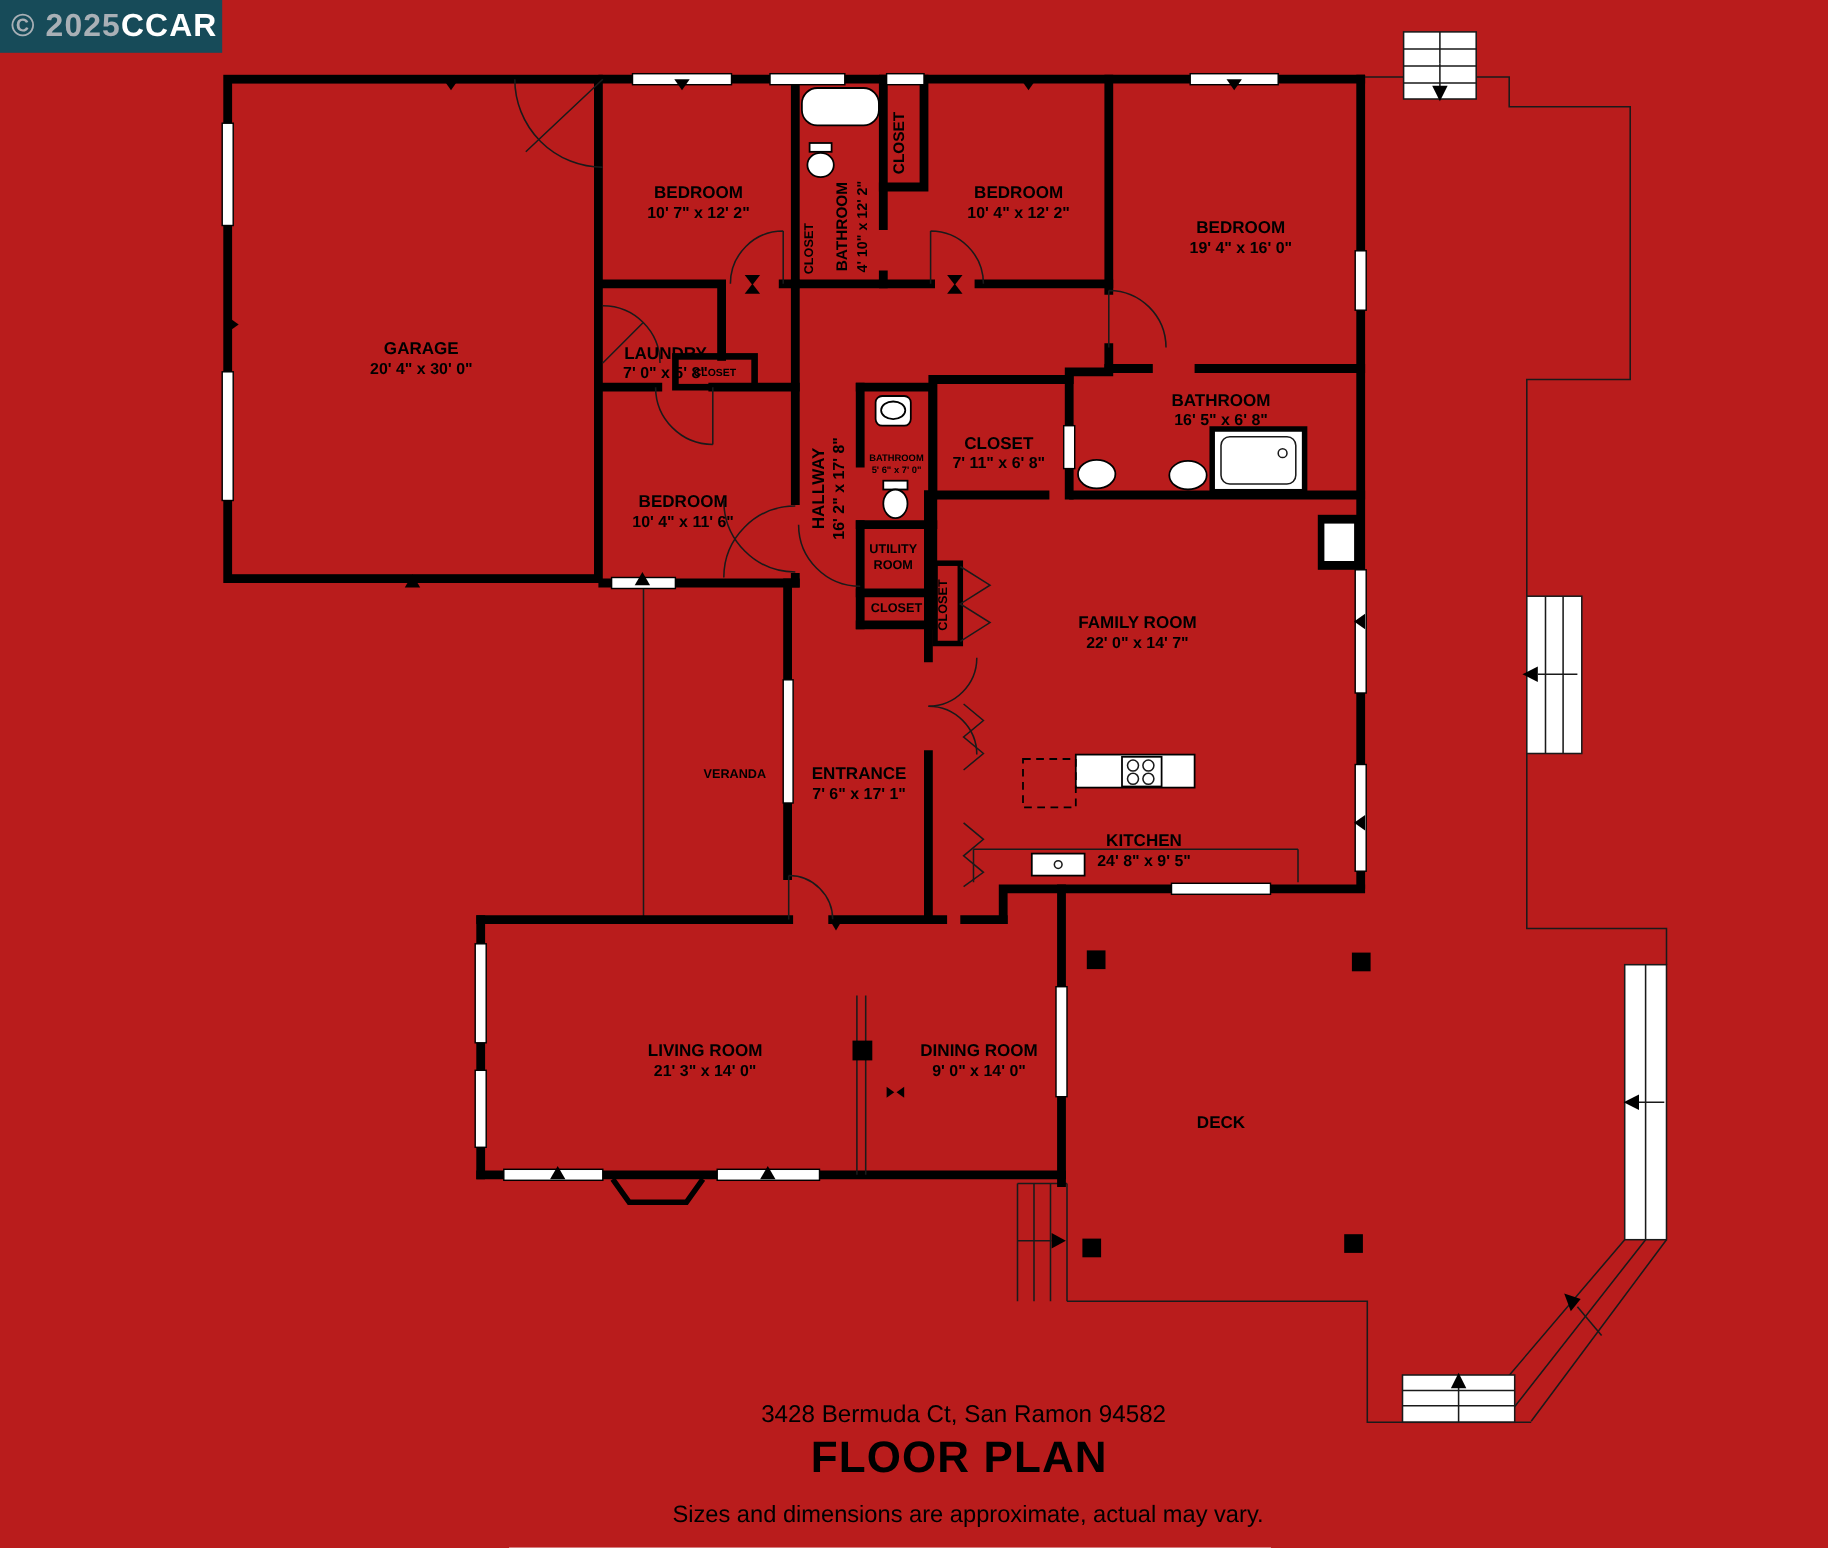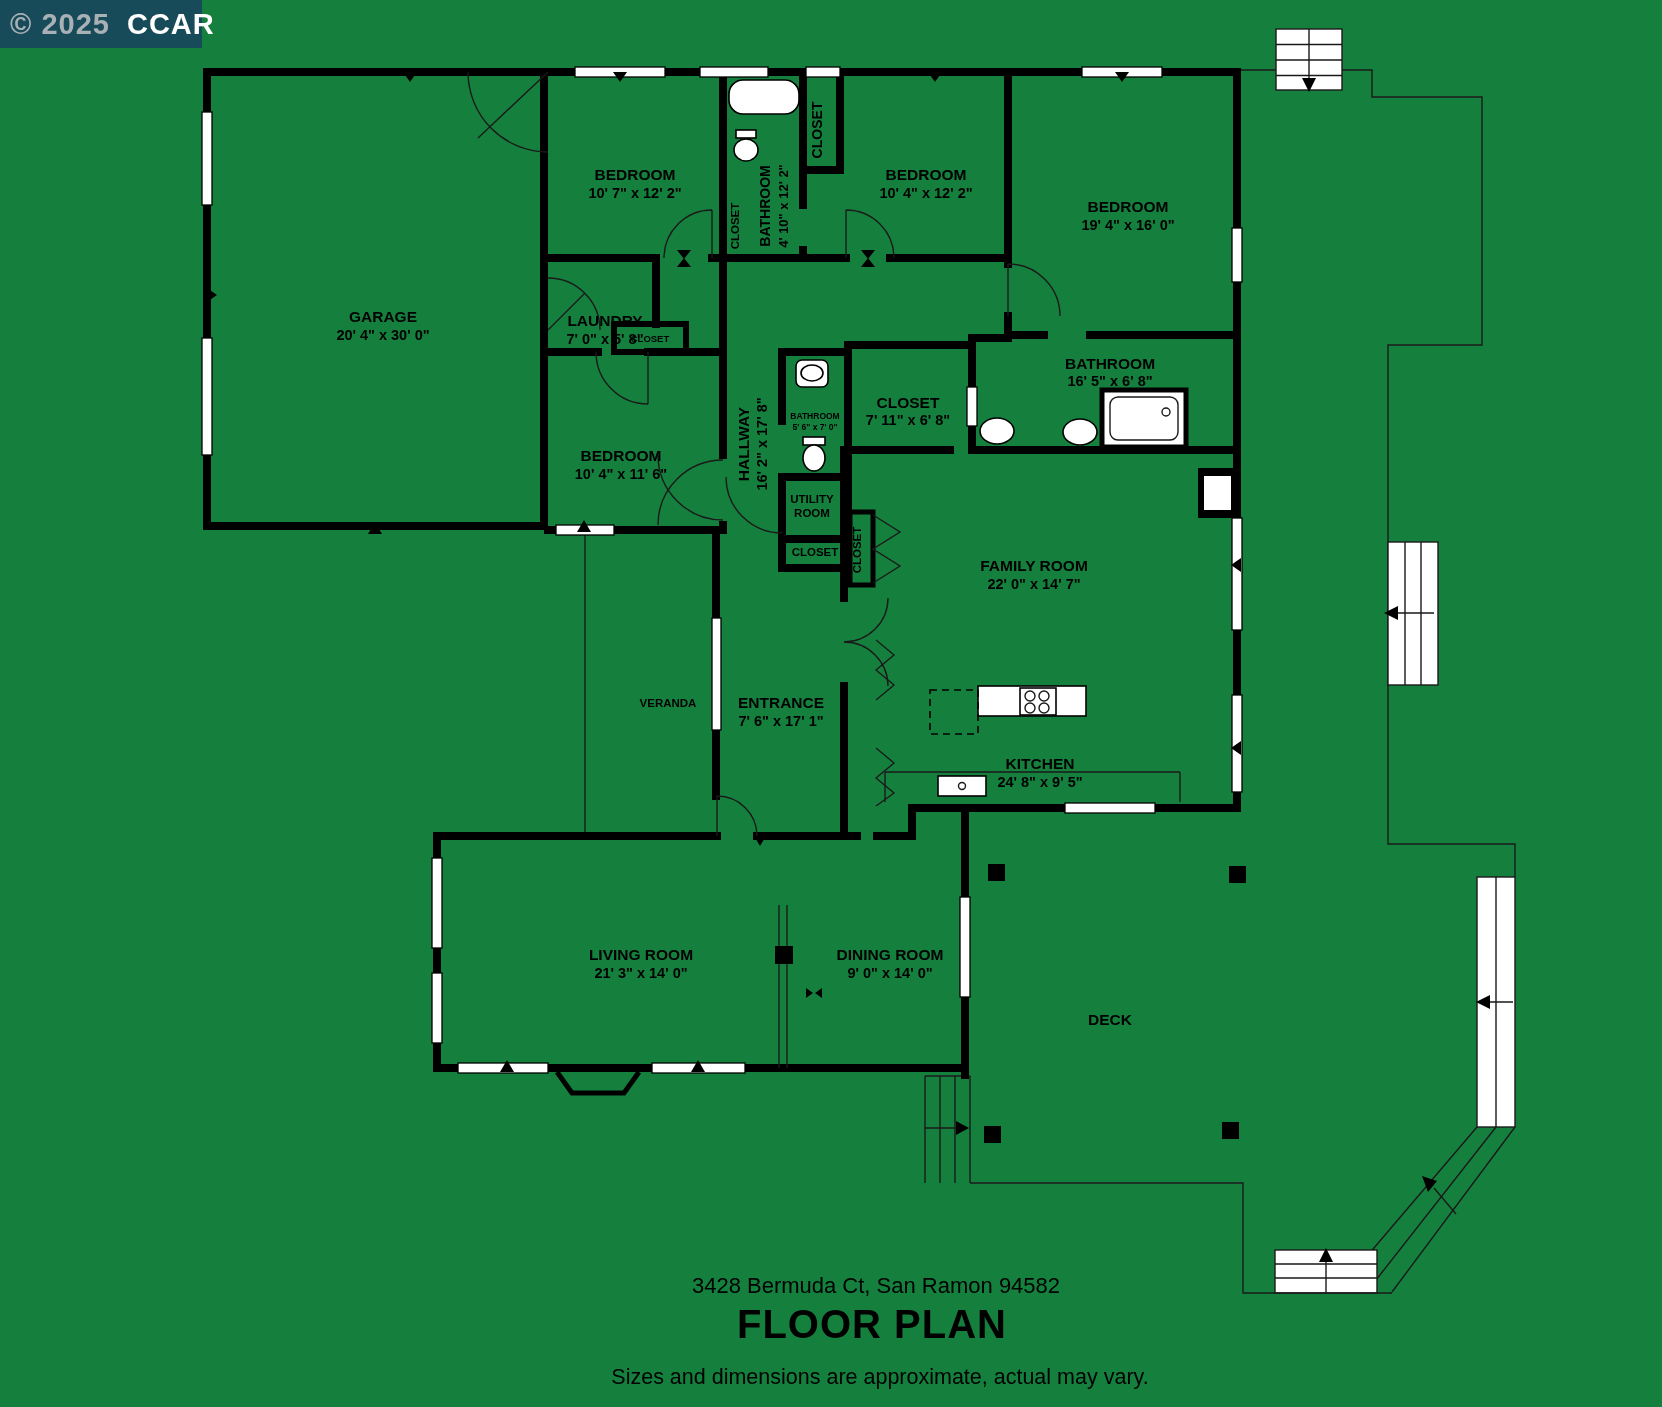--- a/index.html
+++ b/index.html
@@ -1,22 +1,22 @@
 <!DOCTYPE html>
 <html><head>
 <meta charset="utf-8">
 <style>
   html,body{margin:0;padding:0;background:#fff}
-  #stage{position:relative;width:1662px;height:1407px;background:#15803d;overflow:hidden;
+  #stage{position:relative;width:1662px;height:1407px;background:#b91c1c;overflow:hidden;
          font-family:"Liberation Sans",sans-serif}
   .badge{position:absolute;left:0;top:0;width:202px;height:48px;background:#174b59;
          display:flex;align-items:center;padding-left:10px;box-sizing:border-box;
          font-size:29px;font-weight:bold;letter-spacing:1px;white-space:pre}
   .badge .yr{color:#a9b0b6}
-  .badge .br{color:#ffffff;margin-left:17px}
+  .badge .br{color:#ffffff;margin-left:0}
   svg{position:absolute;left:0;top:0}
   .t{font-family:"Liberation Sans",sans-serif;font-weight:bold;fill:#000;text-anchor:middle}
   .name{font-size:15.5px}
   .dims{font-size:14.5px}
   .sm{font-size:11.5px}
   .xs{font-size:9.5px}
   .xxs{font-size:8.5px}
   .addr{font-size:22px;font-weight:normal}
   .title{font-size:40px;letter-spacing:1px}
   .disc{font-size:21.5px;font-weight:normal}

